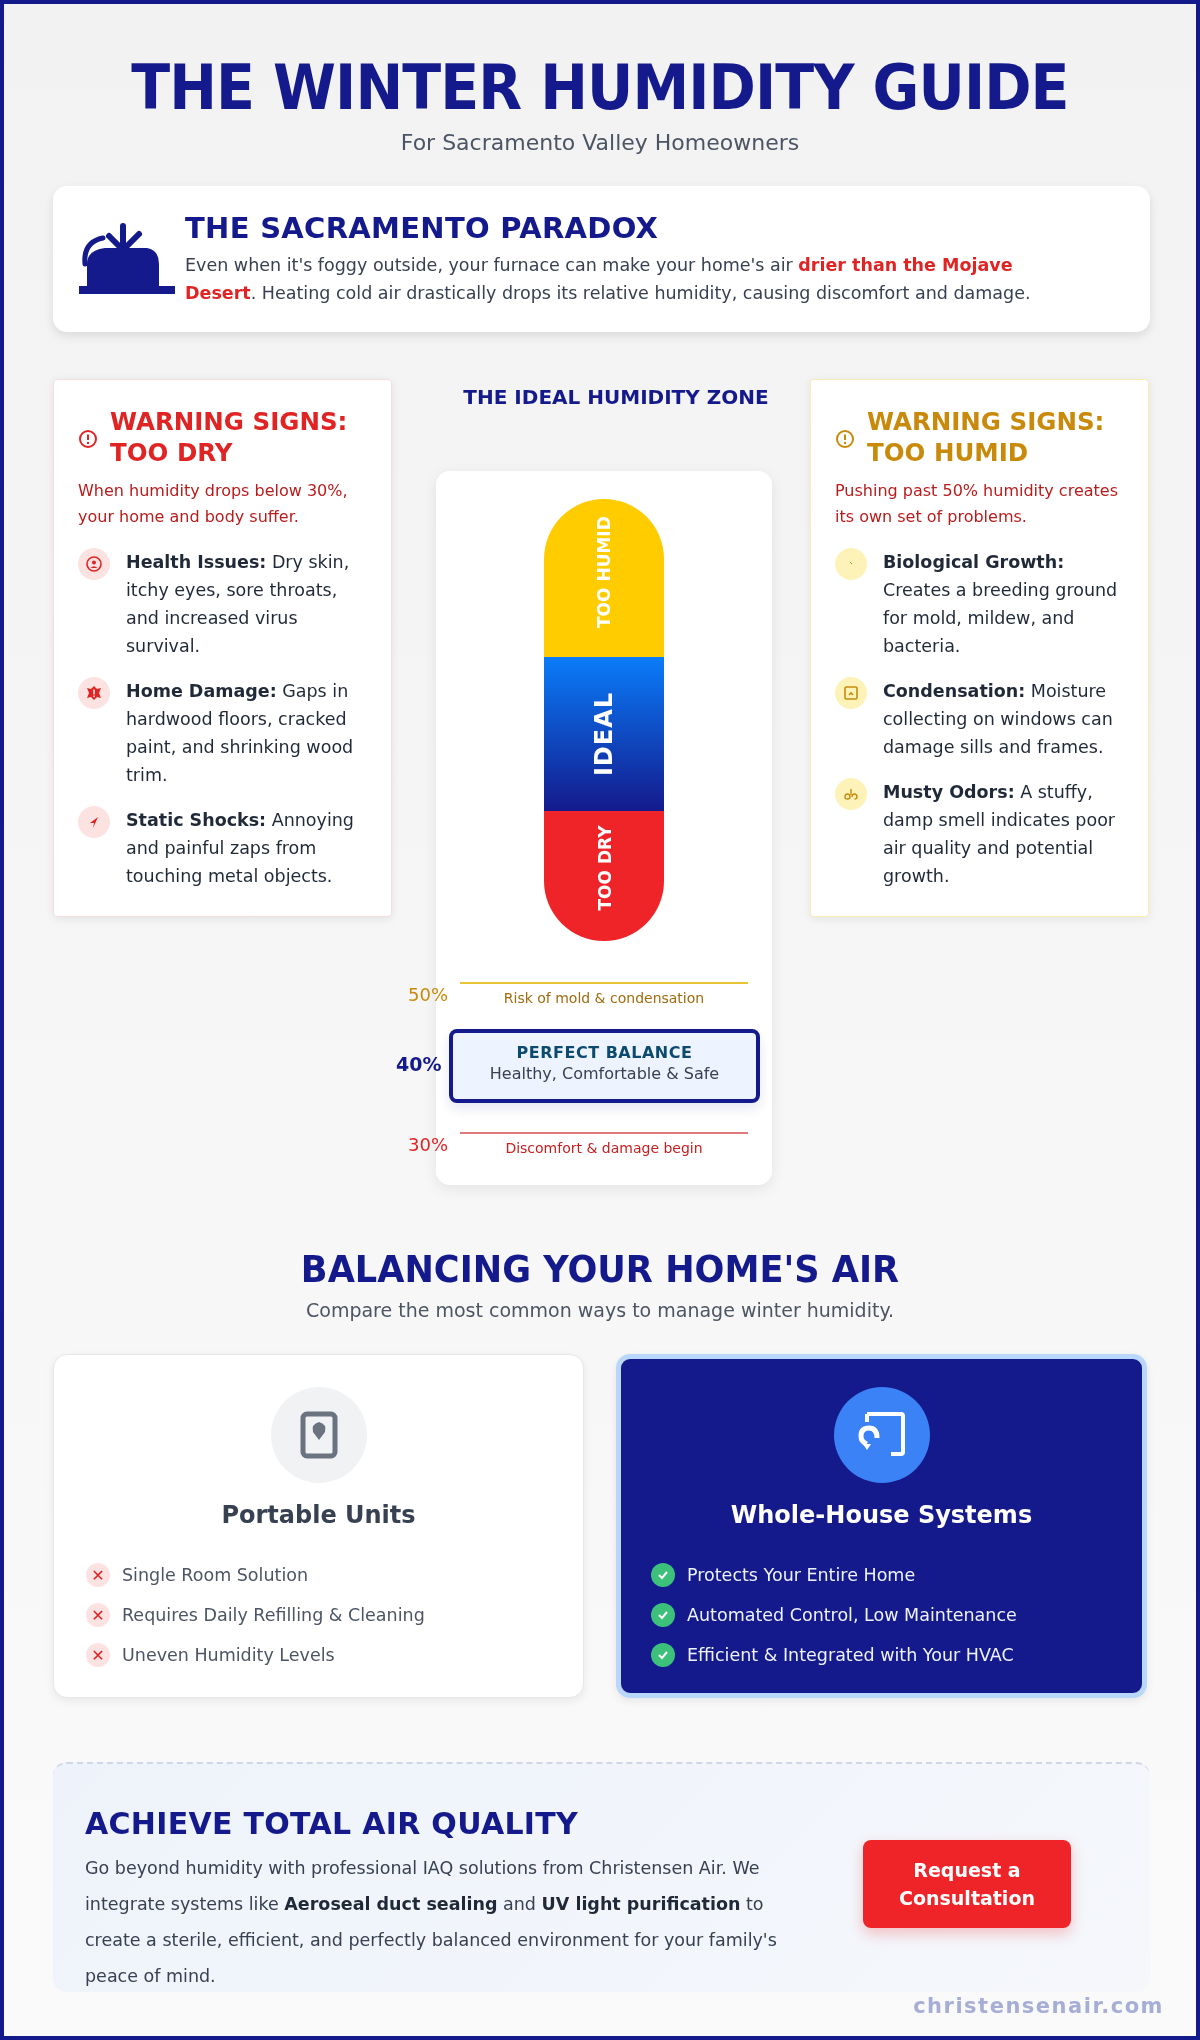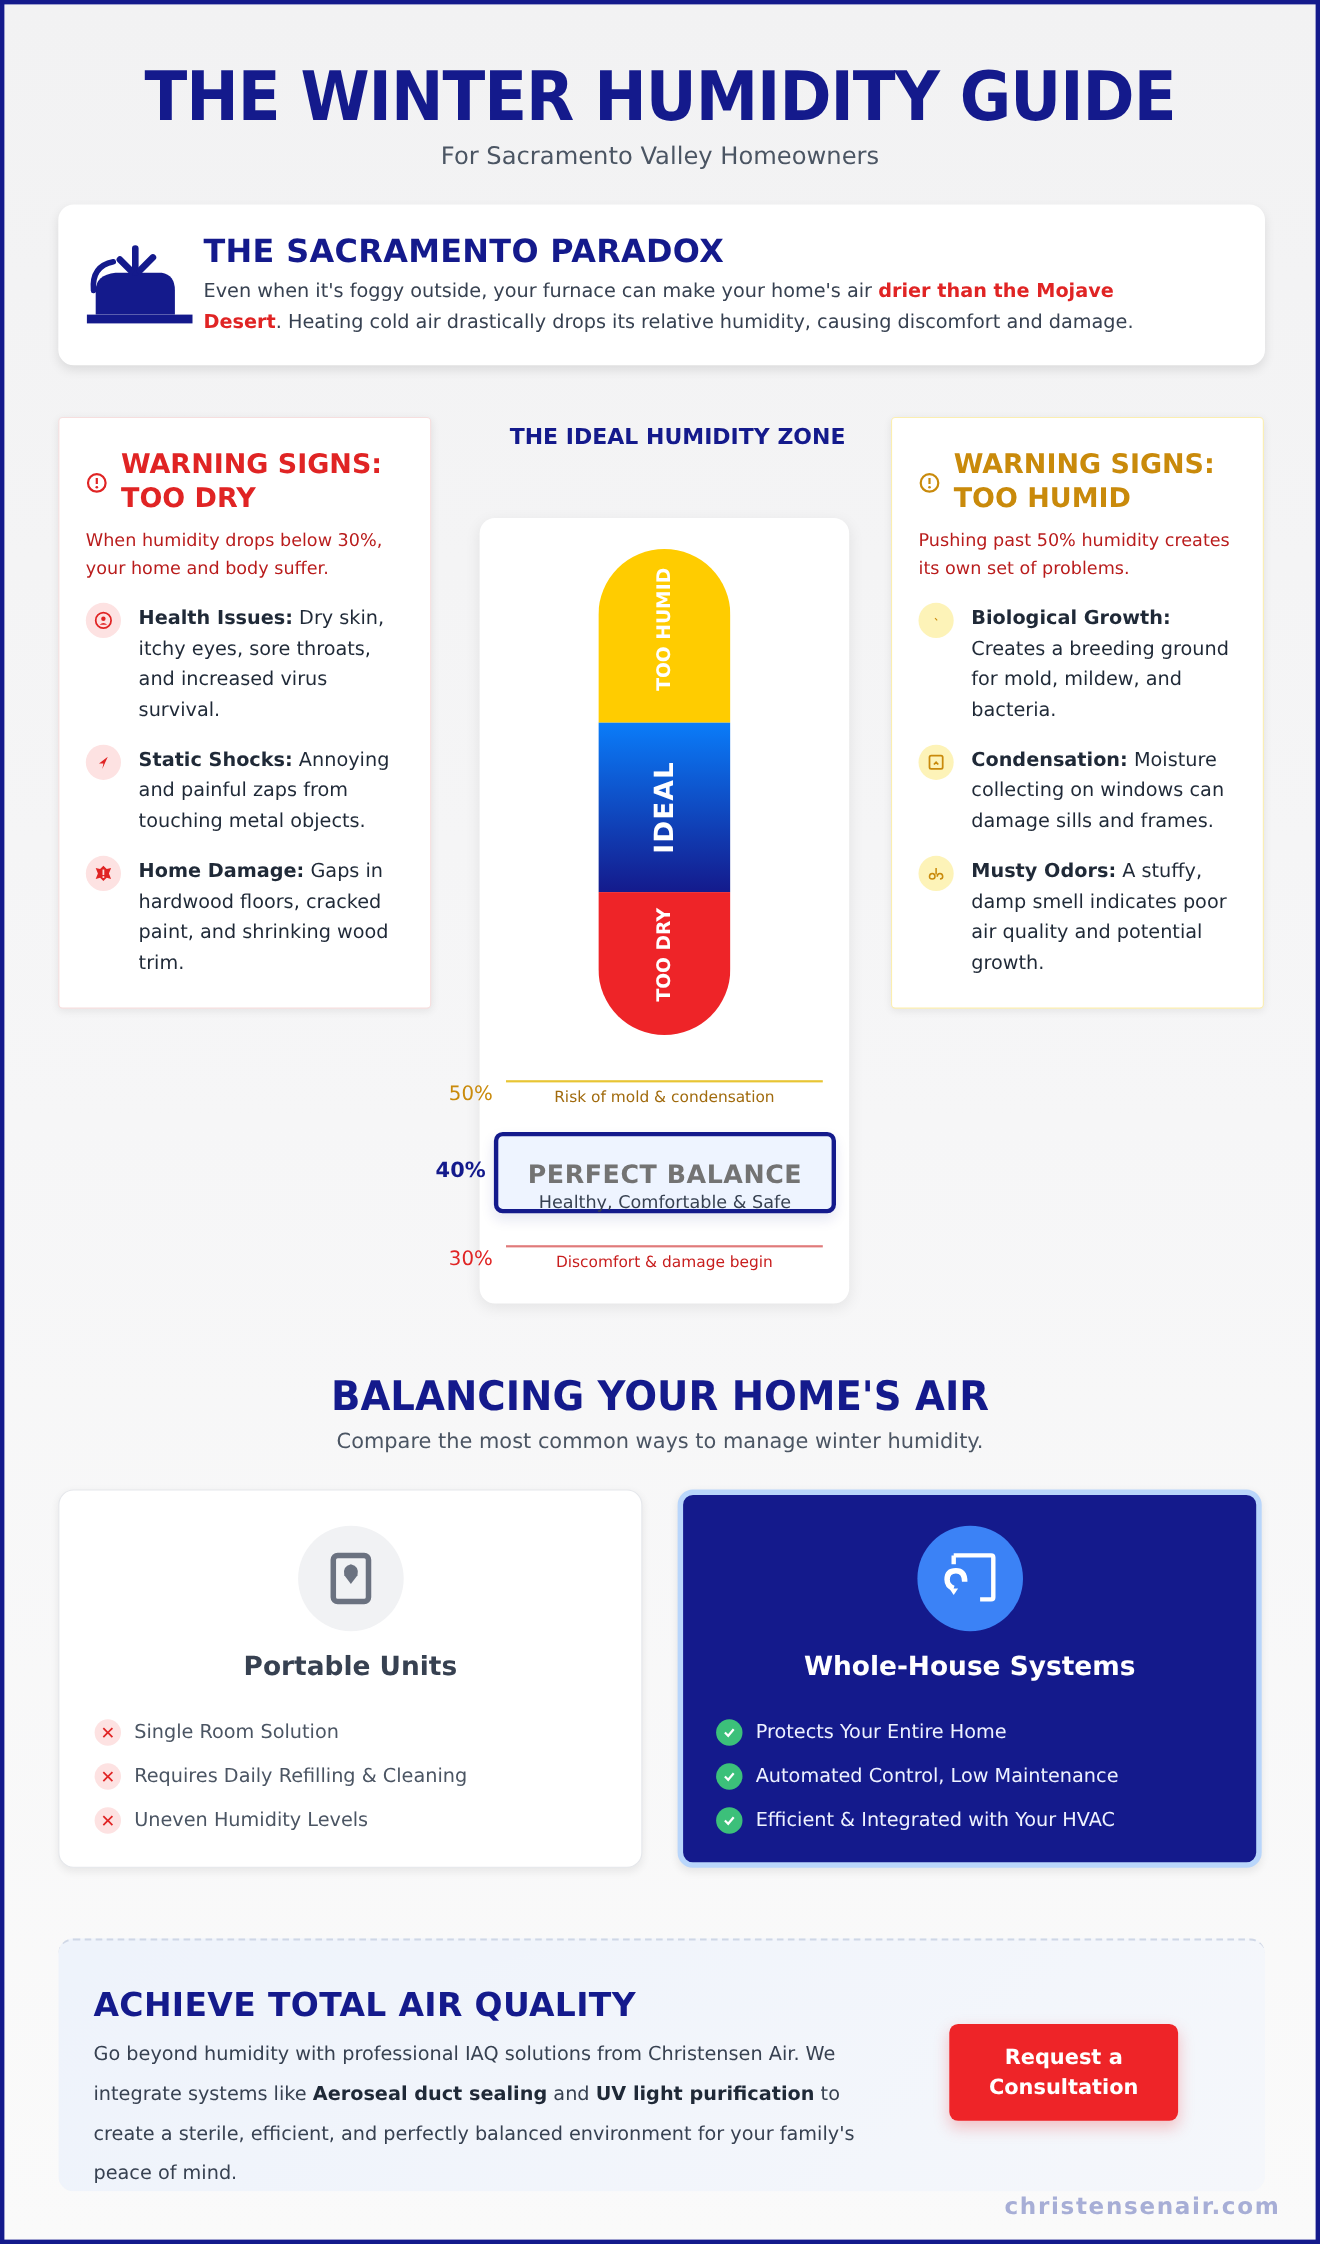--- a/index.html
+++ b/index.html
@@ -94,21 +94,21 @@
   .m50 .m-note { top: 14px; color: #a16b0e; }
   .m30 { top: 655px; }
   .m30 .m-pct { left: -28px; top: 8px; color: #e02424; }
   .m30 .m-line { top: 6px; background: #e07a7a; }
   .m30 .m-note { top: 14px; color: #c81e1e; }
   .perfect {
     position: absolute; left: 13px; top: 558px; width: 311px; height: 74px;
     border: 4px solid #141a8c; border-radius: 8px; background: #eef4ff;
     text-align: center; box-shadow: 0 6px 12px rgba(20,26,140,0.10);
   }
-  .perfect-title { margin-top: 22px; font-size: 23px; font-weight: 700; color: #737373; letter-spacing: 0.5px; }
+  .perfect-title { margin-top: 10px; font-size: 16px; font-weight: 700; color: #0c4a6e; letter-spacing: 0.5px; }
   .perfect-sub { margin-top: 2px; font-size: 16px; color: #374151; }
   .p40 { position: absolute; left: -40px; top: 582px; font-size: 19px; font-weight: 700; color: #141a8c; }
 
   .balance-head { position: absolute; left: 0; top: 1244px; width: 1192px; text-align: center; }
   .balance-title { font-size: 37px; font-weight: 700; color: #141a8c; transform: scaleX(0.95); }
   .balance-sub { margin-top: 8px; font-size: 19px; color: #4b5563; }
 
   .cmp-card {
     position: absolute; top: 1350px; width: 531px; height: 344px; border-radius: 14px;
   }
@@ -200,35 +200,35 @@
           <svg width="18" height="18" viewBox="0 0 18 18">
               <circle cx="9" cy="9" r="7" stroke="#e02424" stroke-width="1.6" fill="none"></circle>
               <circle cx="9" cy="7.5" r="2" fill="#e02424"></circle>
               <path d="M5.5 13 Q9 9.5 12.5 13" fill="#e02424"></path>
             </svg>
         </span>
         <p class="warn-txt"><b>Health Issues:</b><span> Dry skin, itchy eyes, sore throats, and increased virus survival.</span></p>
       </div>
       <div class="warn-item">
         <span class="warn-ico">
-          <svg width="14" height="14" viewBox="0 0 14 14">
-              <path d="M11 2 L3 8 L7 8 L6 13 Z" fill="#e02424"></path>
-            </svg>
-        </span>
-        <p class="warn-txt"><b>Static Shocks:</b><span> Annoying and painful zaps from touching metal objects.</span></p>
-      </div>
-      <div class="warn-item">
-        <span class="warn-ico">
           <svg width="18" height="18" viewBox="0 0 18 18">
               <path d="M2 4 L6 5 L9 2 L12 5 L16 4 L14 9 L16 14 L12 13 L9 16 L6 13 L2 14 L4 9 Z" fill="#e02424"></path>
               <rect x="8.2" y="5.5" width="1.6" height="5" fill="#fde2e2"></rect>
               <rect x="8.2" y="11.5" width="1.6" height="1.6" fill="#fde2e2"></rect>
             </svg>
         </span>
         <p class="warn-txt"><b>Home Damage:</b><span> Gaps in hardwood floors, cracked paint, and shrinking wood trim.</span></p>
+      </div>
+      <div class="warn-item">
+        <span class="warn-ico">
+          <svg width="14" height="14" viewBox="0 0 14 14">
+              <path d="M11 2 L3 8 L7 8 L6 13 Z" fill="#e02424"></path>
+            </svg>
+        </span>
+        <p class="warn-txt"><b>Static Shocks:</b><span> Annoying and painful zaps from touching metal objects.</span></p>
       </div>
     </div>
   </div>
 
   <h2 class="ideal-title">THE IDEAL HUMIDITY ZONE</h2>
   <div class="ideal-card">
     <div class="gauge">
       <div class="seg seg-humid">
         <div class="vlabel">TOO HUMID</div>
       </div>

